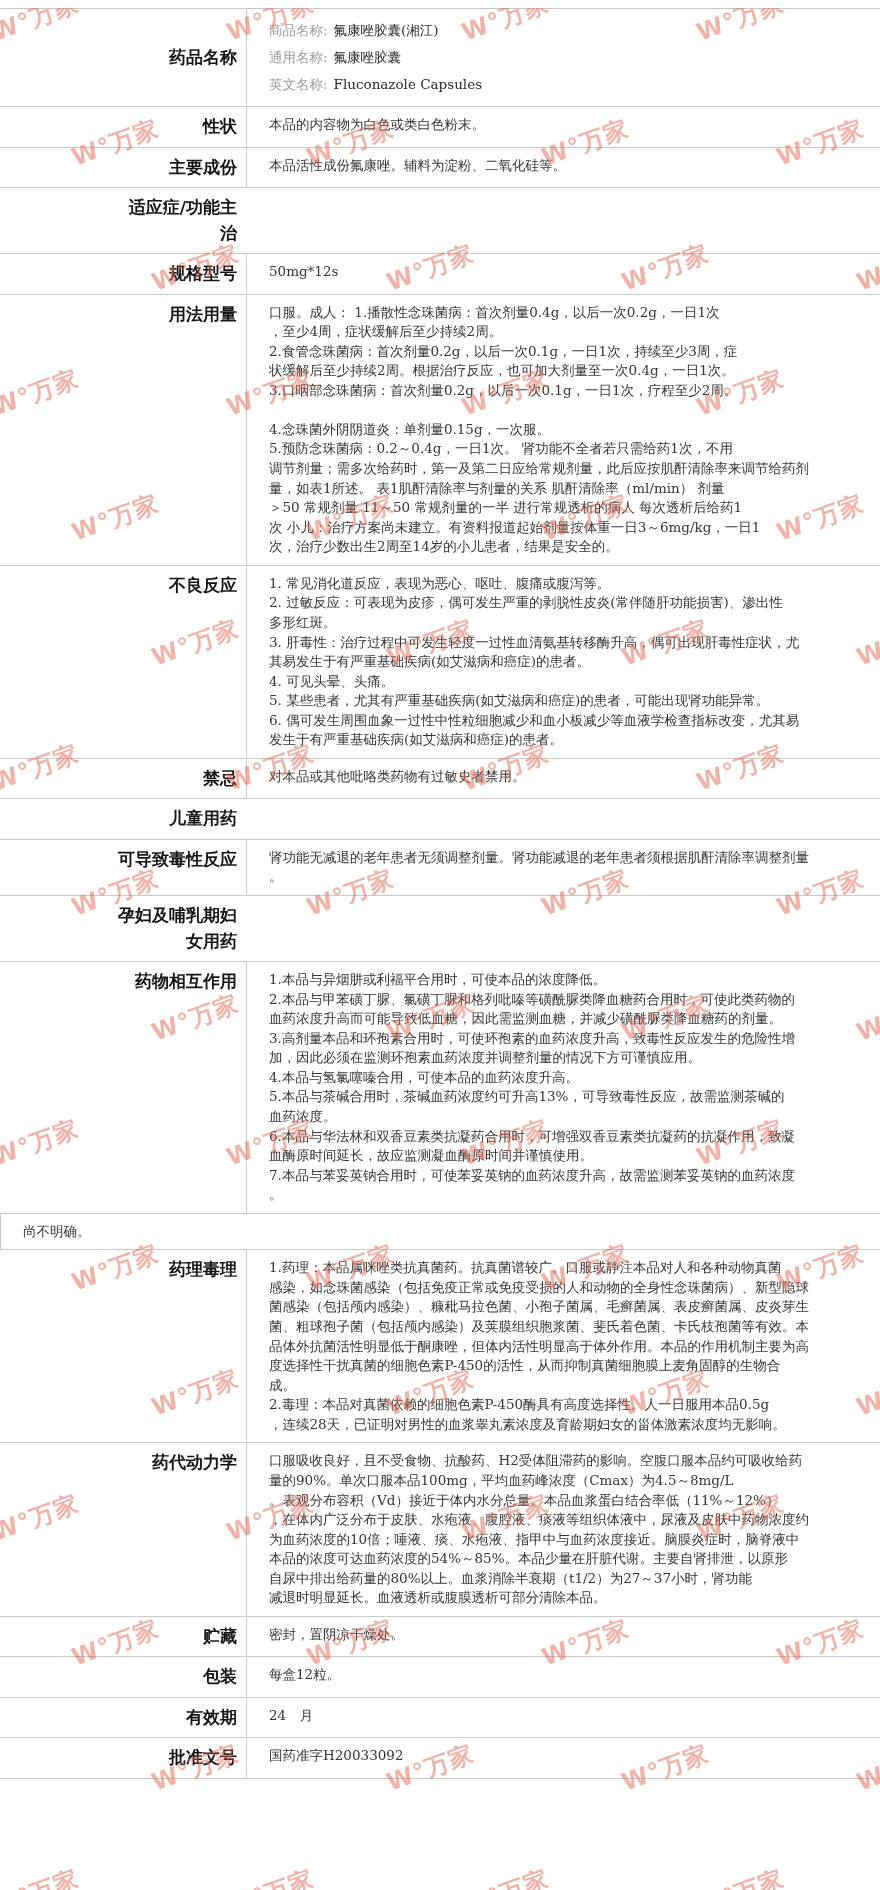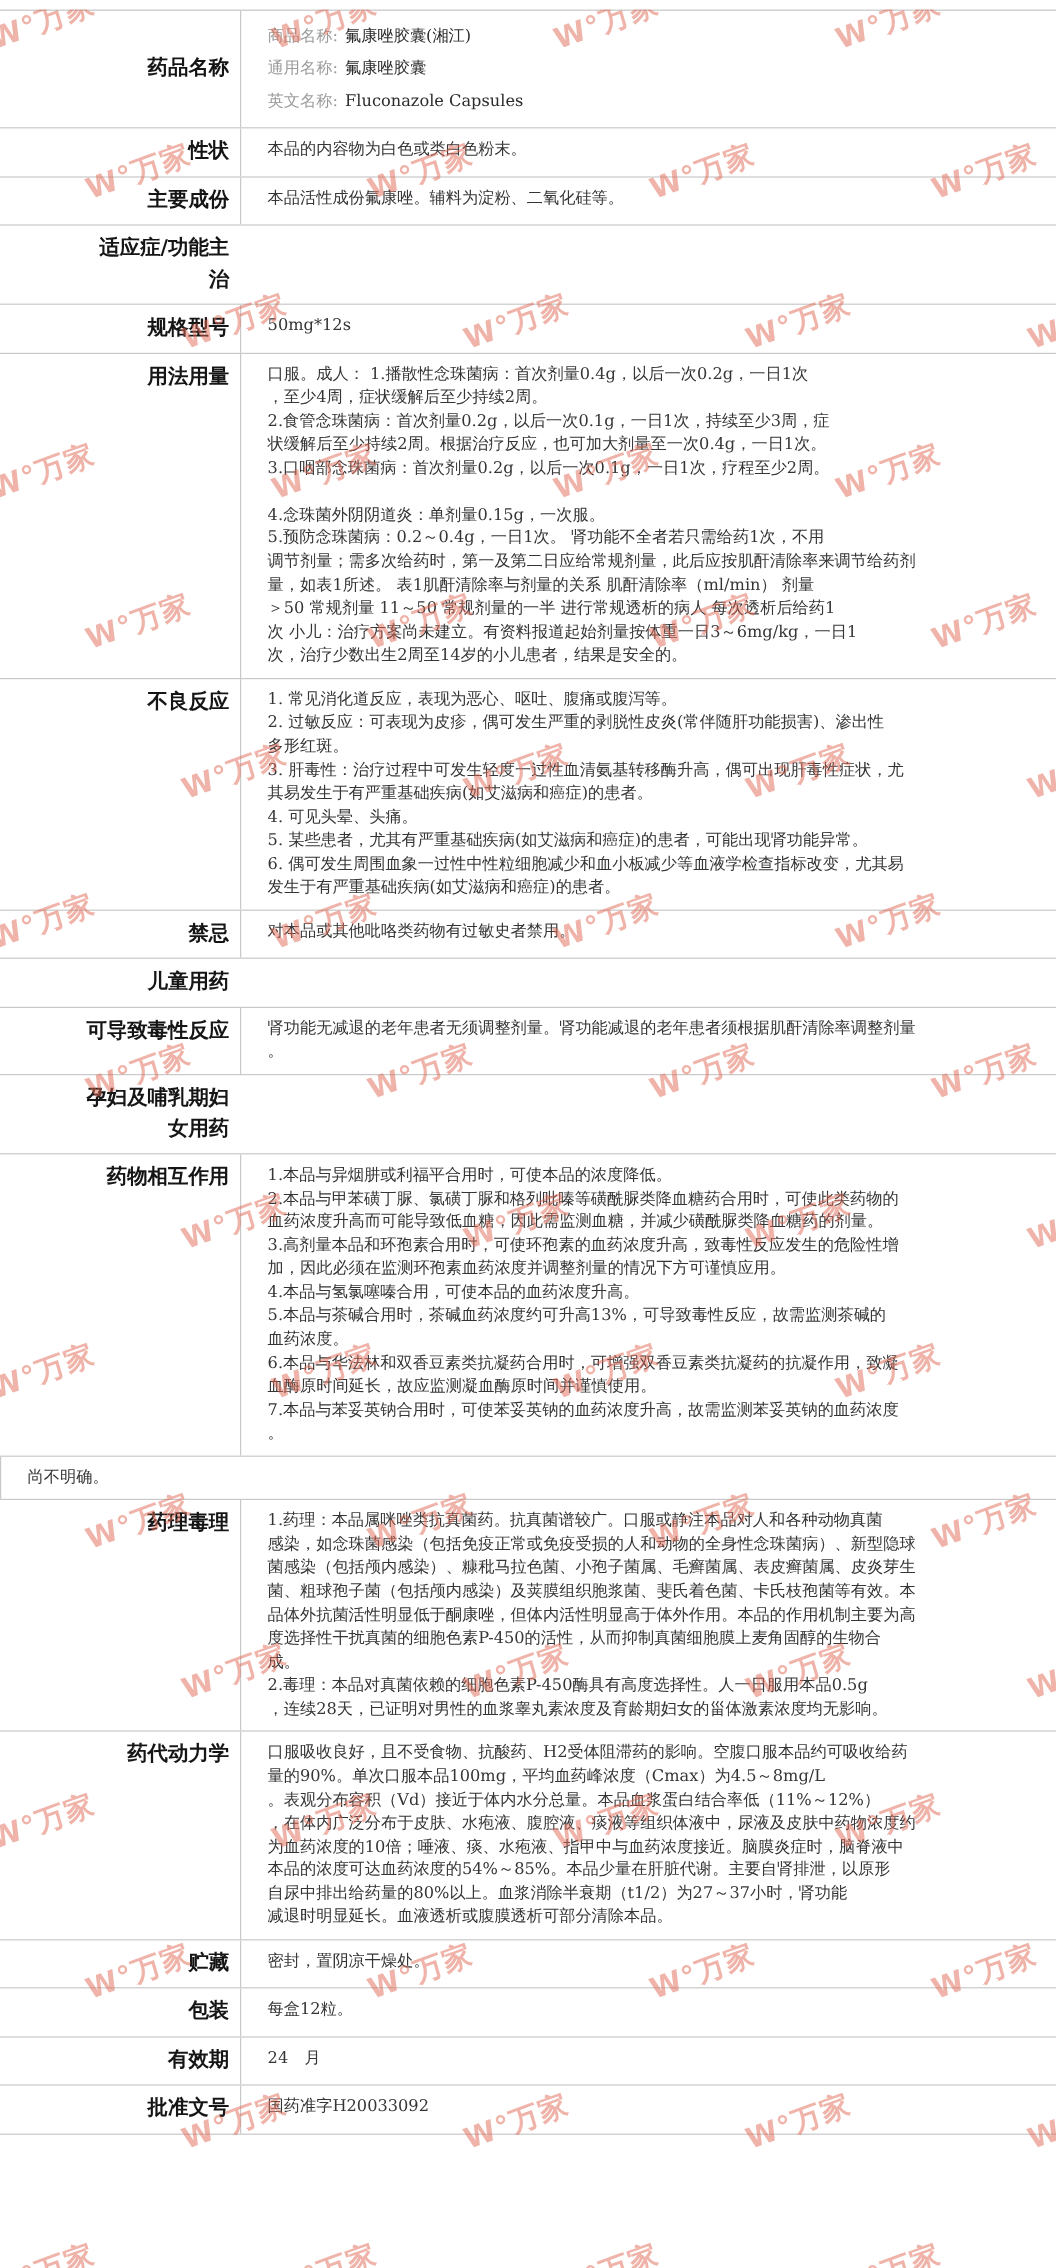--- a/index.html
+++ b/index.html
@@ -25,20 +25,21 @@
     border-bottom:1px solid #c9c9c9;
   }
   .label-cell {
     flex:0 0 200px;
     width:200px;
     box-sizing:border-box;
     padding:7px 9px 7px 70px;
     display:flex;
     flex-direction:column;
     justify-content:flex-start;
+    margin-left:46px;
   }
   .row.center-label .label-cell { justify-content:center; }
   .label-text {
     font-size:17px;
     font-weight:bold;
     color:#151515;
     text-align:right;
     line-height:1.5;
     word-break:break-all;
   }

